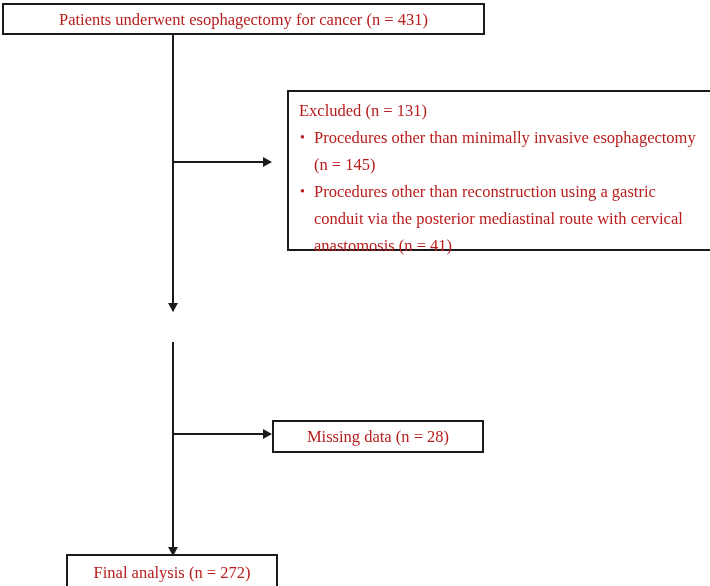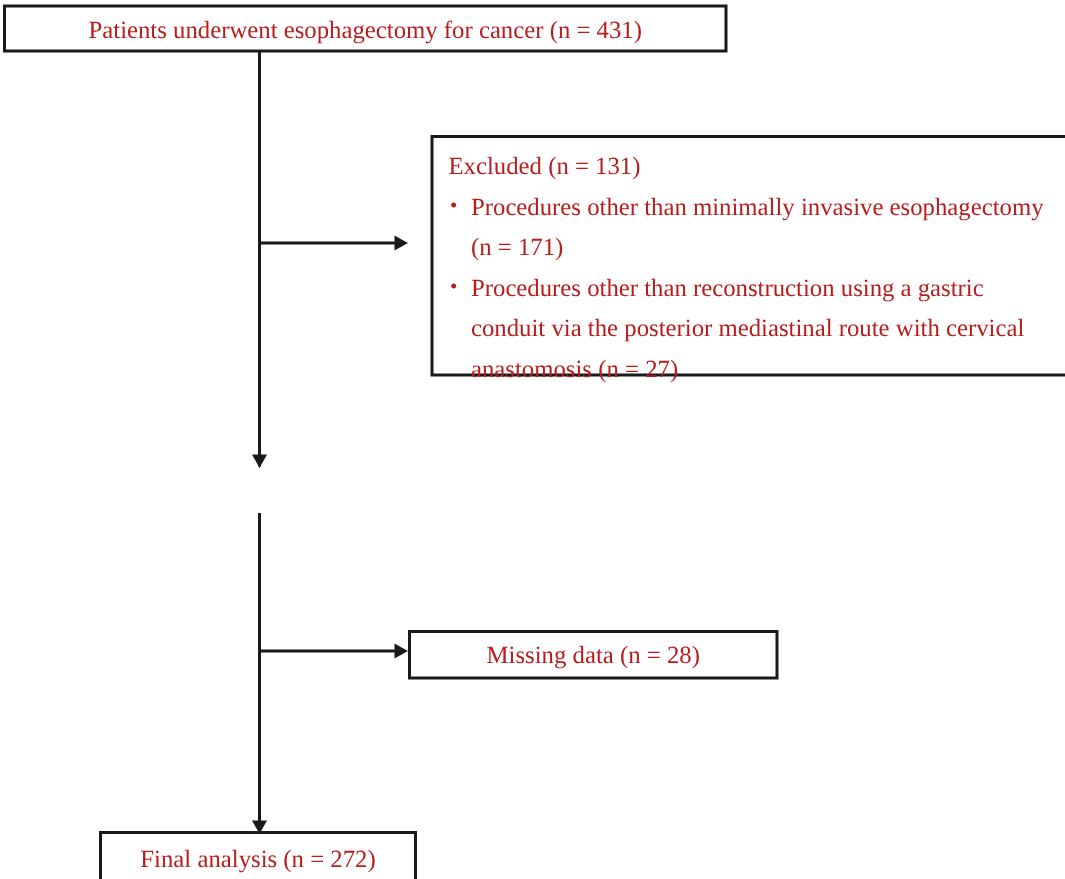--- a/index.html
+++ b/index.html
@@ -84,21 +84,21 @@
     width: 0;
     height: 0;
     border-left: 5px solid transparent;
     border-right: 5px solid transparent;
     border-top: 9px solid #1a1a1a;
   }
   
   #node-screened { left: 2px;   top: 3px;   width: 483px; height: 32px; }
   #node-excluded { left: 287px; top: 90px;  width: 429px; height: 161px; }
   #node-enrolled { left: 85px;  top: 310px; width: 177px; height: 33px; }
-  #node-missing  { left: 272px; top: 420px; width: 247px; height: 33px; text-align: center; }
+  #node-missing  { left: 272px; top: 420px; width: 212px; height: 33px; text-align: center; }
   #node-final    { left: 66px;  top: 554px; width: 212px; height: 37px; }
 
   #spine-a { left: 172px; top: 34px;  height: 277px; }
   #spine-b { left: 172px; top: 342px; height: 213px; }
 
   #branch-excluded-line { left: 173px; top: 161px; width: 92px; }
   #branch-excluded-head { left: 263px; top: 157px; }
   #branch-missing-line  { left: 173px; top: 433px; width: 92px; }
   #branch-missing-head  { left: 263px; top: 429px; }
 
@@ -115,22 +115,22 @@
   </div>
 
   <div class="v-line" id="spine-a"></div>
 
   <div class="h-line" id="branch-excluded-line"></div>
   <div class="arrow-right" id="branch-excluded-head"></div>
 
   <div class="node block" id="node-excluded">
     <span class="excl-title">Excluded (n = 131)</span>
     <ul class="excl-list">
-      <li>Procedures other than minimally invasive esophagectomy (n = 171)</li>
-      <li>Procedures other than reconstruction using a gastric conduit via the posterior mediastinal route with cervical anastomosis (n = 27)</li>
+      <li>Procedures other than minimally invasive esophagectomy (n = 145)</li>
+      <li>Procedures other than reconstruction using a gastric conduit via the posterior mediastinal route with cervical anastomosis (n = 41)</li>
     </ul>
   </div>
 
   <div class="arrow-down" id="head-enrolled"></div>
 
 
   <div class="v-line" id="spine-b"></div>
 
   <div class="h-line" id="branch-missing-line"></div>
   <div class="arrow-right" id="branch-missing-head"></div>

